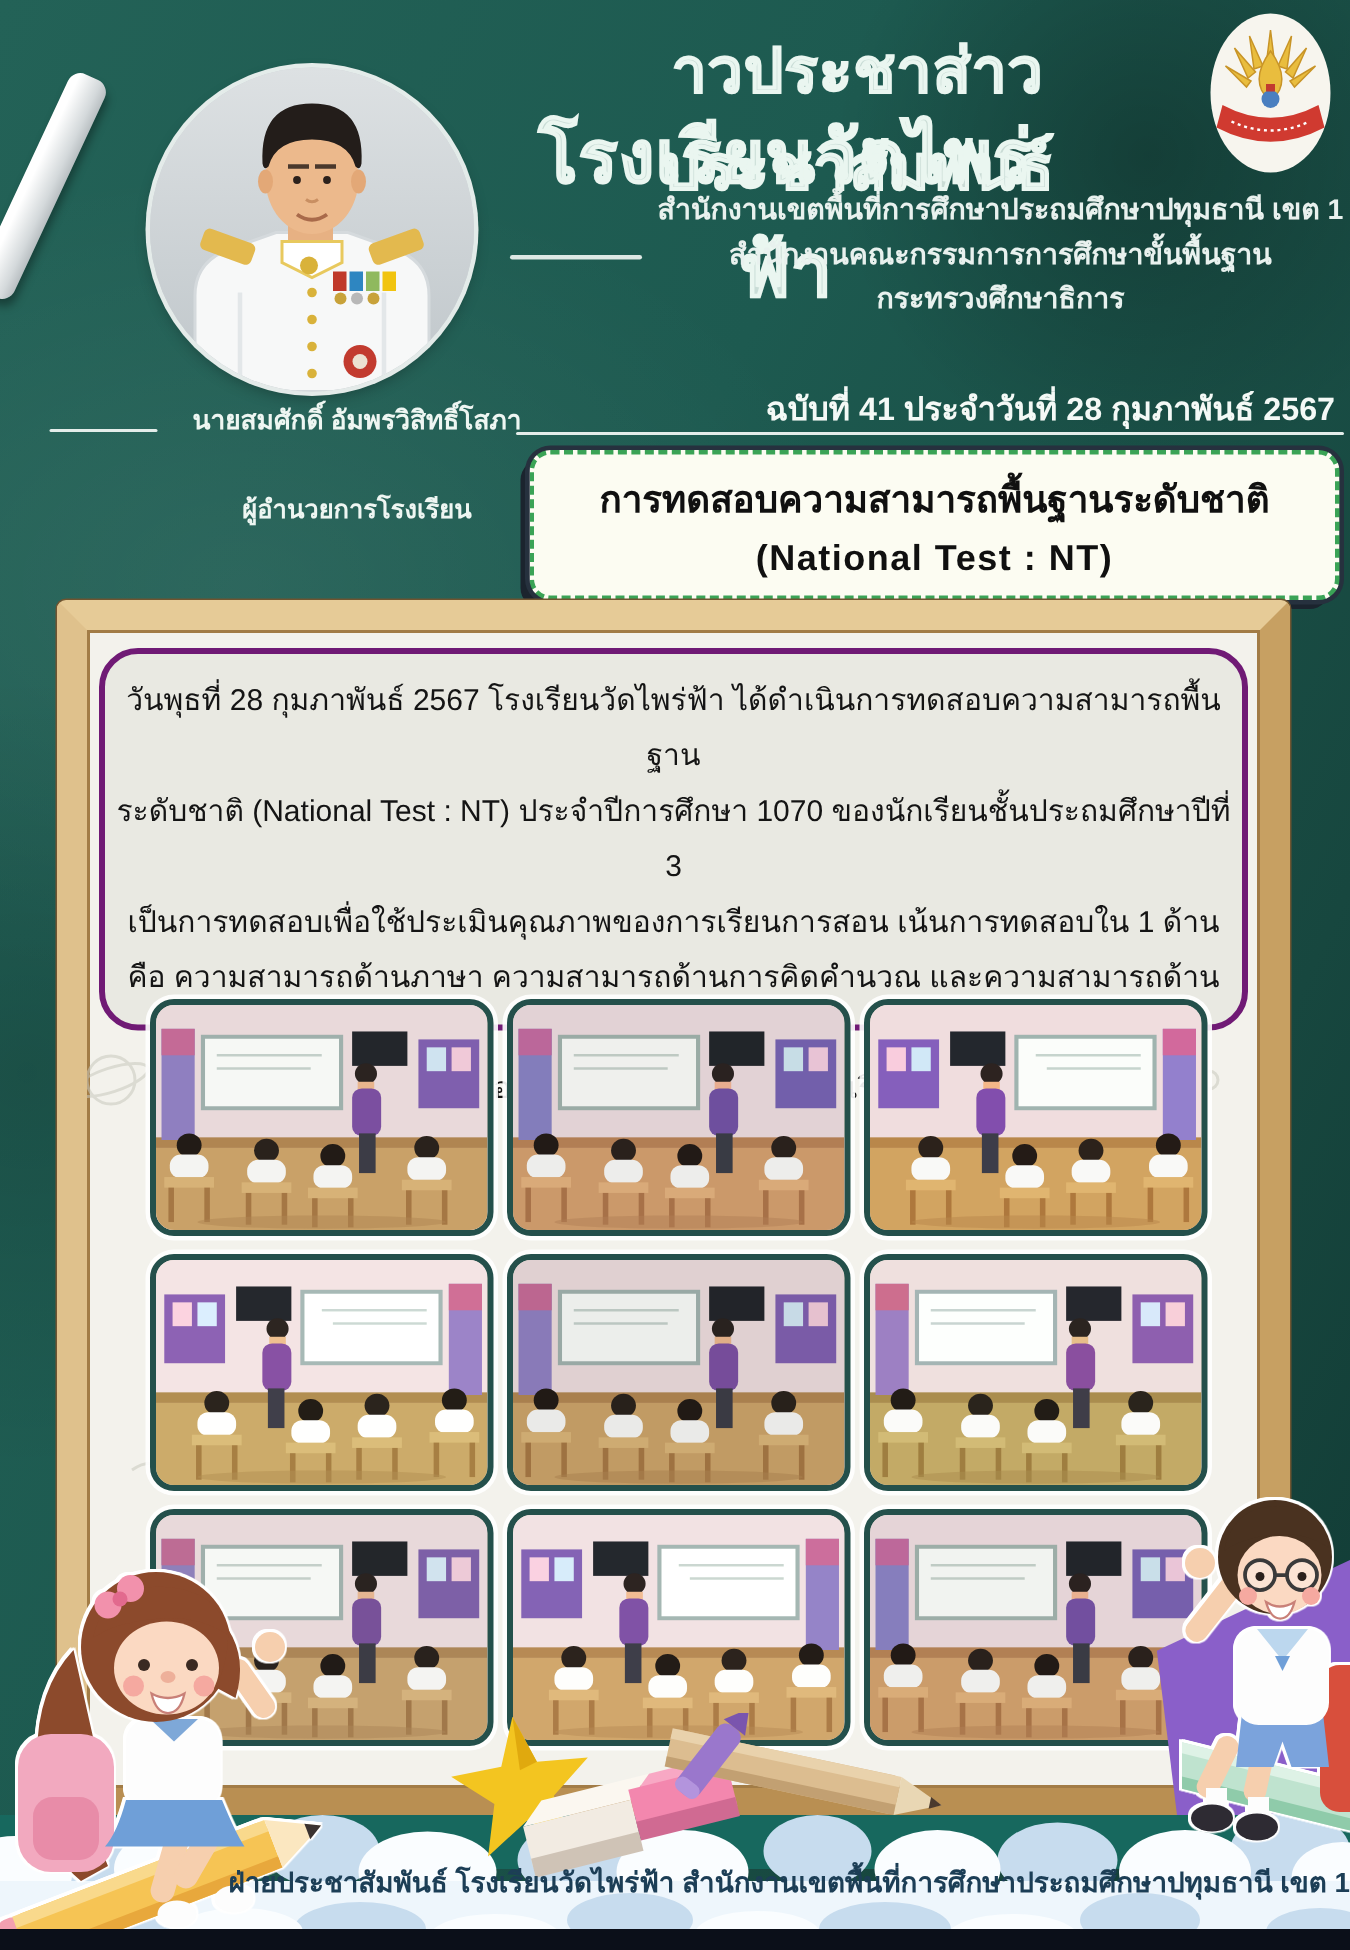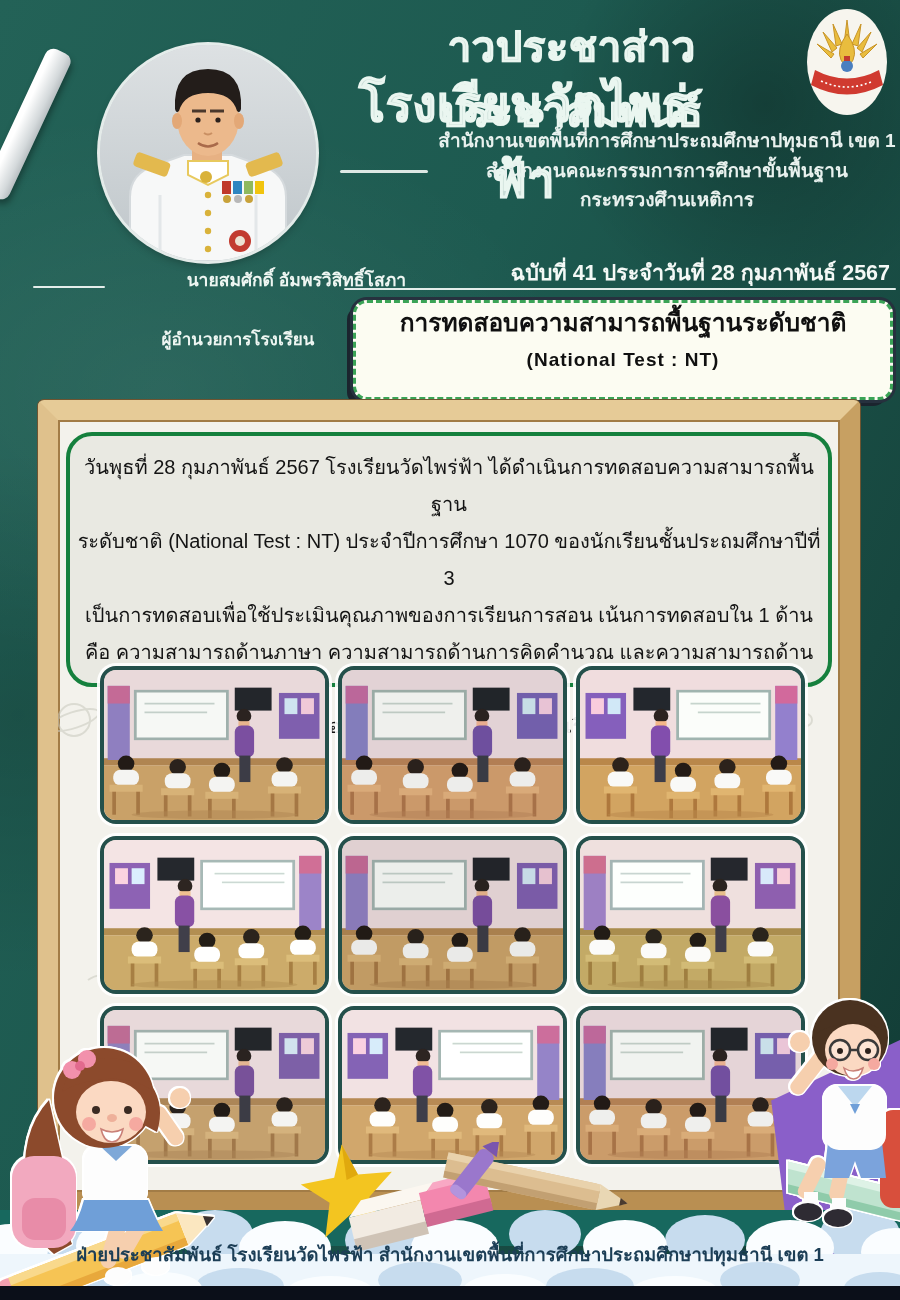--- a/index.html
+++ b/index.html
@@ -32,43 +32,43 @@
 
   .logo{right:12px;top:8px;width:82px;height:108px;}
 
   .org-lines{left:437px;top:126px;width:460px;color:#e8f1ee;font-size:19px;line-height:29.5px;font-weight:600;text-align:center;}
   .org-dash{left:340px;top:170px;width:88px;height:3px;background:#dde8e4;border-radius:2px;}
 
   .portrait{left:100px;top:45px;width:216px;height:216px;border-radius:50%;overflow:hidden;
     box-shadow:0 0 0 3px rgba(250,252,251,.9),0 4px 10px rgba(0,0,0,.3);background:#ccd2d5;}
   .portrait svg{display:block;width:100%;height:100%;}
 
-  .director-name{left:70px;top:266px;width:336px;text-align:right;color:#eef6f2;font-size:17.5px;font-weight:600;}
+  .director-name{left:70px;top:266px;width:336px;text-align:center;color:#eef6f2;font-size:17.5px;font-weight:600;}
   .director-title{left:70px;top:291px;width:336px;text-align:center;color:#eef6f2;font-size:17px;font-weight:600;margin-top:34px;}
   .rule{background:#e4edea;height:2px;border-radius:2px;}
   .rule-left{left:33px;top:286px;width:72px;}
   .rule-long{left:344px;top:288px;width:552px;}
 
   .issue{left:450px;top:255px;width:440px;text-align:right;color:#f4f9f6;font-size:21.5px;font-weight:bold;}
 
   .topic-box{left:353px;top:300px;width:534px;height:94px;background:#fcfcf2;border-radius:14px;
     border:3px dashed #3aa356;box-shadow:0 0 0 3px #26313e,-6px 6px 0 0 #1b242e;
-    display:flex;flex-direction:column;align-items:center;gap:7px;}
+    display:flex;flex-direction:column;justify-content:center;align-items:center;gap:7px;}
   .topic1{font-size:24.5px;font-weight:bold;color:#101010;}
-  .topic2{font-size:19px;font-weight:bold;color:#101010;letter-spacing:1px;}
+  .topic2{font-size:24px;font-weight:bold;color:#101010;letter-spacing:1px;}
 
   
   .board{left:38px;top:400px;width:822px;height:812px;box-sizing:border-box;background:#f3f2ec;
     border:20px solid #d7b582;border-top-color:#e6cb97;border-left-color:#dfc18c;
     border-right-color:#c7a062;border-bottom-color:#b98f52;border-radius:6px;
     box-shadow:inset 0 0 0 2px #a27c46,0 0 0 1px #6f5430;}
   .doodles{position:absolute;inset:0;width:100%;height:100%;opacity:.55;pointer-events:none;}
 
   .summary{position:absolute;left:8px;top:12px;width:766px;height:255px;box-sizing:border-box;
-    background:#e9e9e2;border:4px solid #15803d;border-radius:26px;padding-top:13px;}
+    background:#e9e9e2;border:4px solid #701a75;border-radius:26px;padding-top:13px;}
   .summary p{margin:0;text-align:center;font-size:20px;line-height:37px;color:#141414;font-weight:500;}
 
   .grid{position:absolute;left:42px;top:246px;width:705px;display:grid;
     grid-template-columns:repeat(3,229px);grid-auto-rows:158px;gap:12px 9px;}
   .photo{margin:0;border:4px solid #24504b;border-radius:16px;overflow:hidden;
     box-shadow:0 0 0 3px rgba(255,255,255,.9);background:#dcd0c2;}
   .photo svg{display:block;width:100%;height:100%;}
   .photo:nth-child(2) svg{filter:hue-rotate(-8deg) brightness(.97);}
   .photo:nth-child(3) svg{filter:saturate(1.15) brightness(1.02);transform:scaleX(-1);}
   .photo:nth-child(4) svg{filter:brightness(1.05) hue-rotate(6deg);transform:scaleX(-1);}
@@ -82,21 +82,21 @@
   .pennant{left:763px;top:1040px;width:137px;height:252px;background:#8a5fc9;
     clip-path:polygon(6% 24%,100% 0%,100% 100%,20% 86%);}
   .star{left:298px;top:1140px;width:100px;height:100px;transform:rotate(-8deg);}
   .eraser{left:330px;top:1158px;width:200px;height:105px;}
   .pencil-decor{left:430px;top:1142px;width:210px;height:95px;}
   .girl{left:-8px;top:1028px;width:245px;height:272px;z-index:7;
     filter:drop-shadow(1.5px 0 0 #fff) drop-shadow(-1.5px 0 0 #fff) drop-shadow(0 1.5px 0 #fff) drop-shadow(0 -1.5px 0 #fff);}
   .boy{left:788px;top:992px;width:115px;height:300px;z-index:7;
     filter:drop-shadow(1.5px 0 0 #fff) drop-shadow(-1.5px 0 0 #fff) drop-shadow(0 1.5px 0 #fff) drop-shadow(0 -1.5px 0 #fff);}
   .clouds{left:0;top:1188px;width:900px;height:112px;z-index:5;}
-  .footer-text{left:0;top:1240px;width:900px;text-align:center;z-index:8;
+  .footer-text{left:0;top:1240px;width:900px;text-align:right;z-index:8;
     color:#1c3e56;font-size:18.5px;font-weight:bold;}
   .bottom-bar{left:0;bottom:0;width:900px;height:14px;background:#0b0f19;z-index:9;}
 
   .pennant,.star,.eraser,.pencil-decor{z-index:4;}
   .star,.eraser,.pencil-decor{z-index:6;}
 </style>
 </head>
 <body>
 
 <div class="page">
@@ -122,21 +122,21 @@
       <circle cx="41" cy="58" r="6" fill="#4a7fc0"></circle>
       <rect x="38" y="48" width="6" height="5" fill="#c23b2f"></rect>
       <path d="M9 62 q32 17 64 0 l4 15 q-36 19 -72 0 z" fill="#d03a30"></path>
       <path d="M15 73 q26 12 52 0" stroke="#ffffff" stroke-width="1.6" stroke-dasharray="2 2.5" fill="none"></path>
     </svg>
   </div>
 
   <div class="abs org-lines">
     <div>สำนักงานเขตพื้นที่การศึกษาประถมศึกษาปทุมธานี  เขต 1</div>
     <div>สำนักงานคณะกรรมการการศึกษาขั้นพื้นฐาน</div>
-    <div>กระทรวงศึานเหติการ</div>
+    <div>กระทรวงศึกษาธิการ</div>
   </div>
   <div class="abs org-dash"></div>
 
   <div class="abs portrait">
     <svg viewBox="0 0 216 216" preserveAspectRatio="xMidYMid slice">
       <defs>
         <linearGradient id="pbg" x1="0" y1="0" x2="0" y2="1">
           <stop offset="0" stop-color="#dde1e3"></stop>
             <stop offset="1" stop-color="#bfc6ca"></stop>
         </linearGradient>

